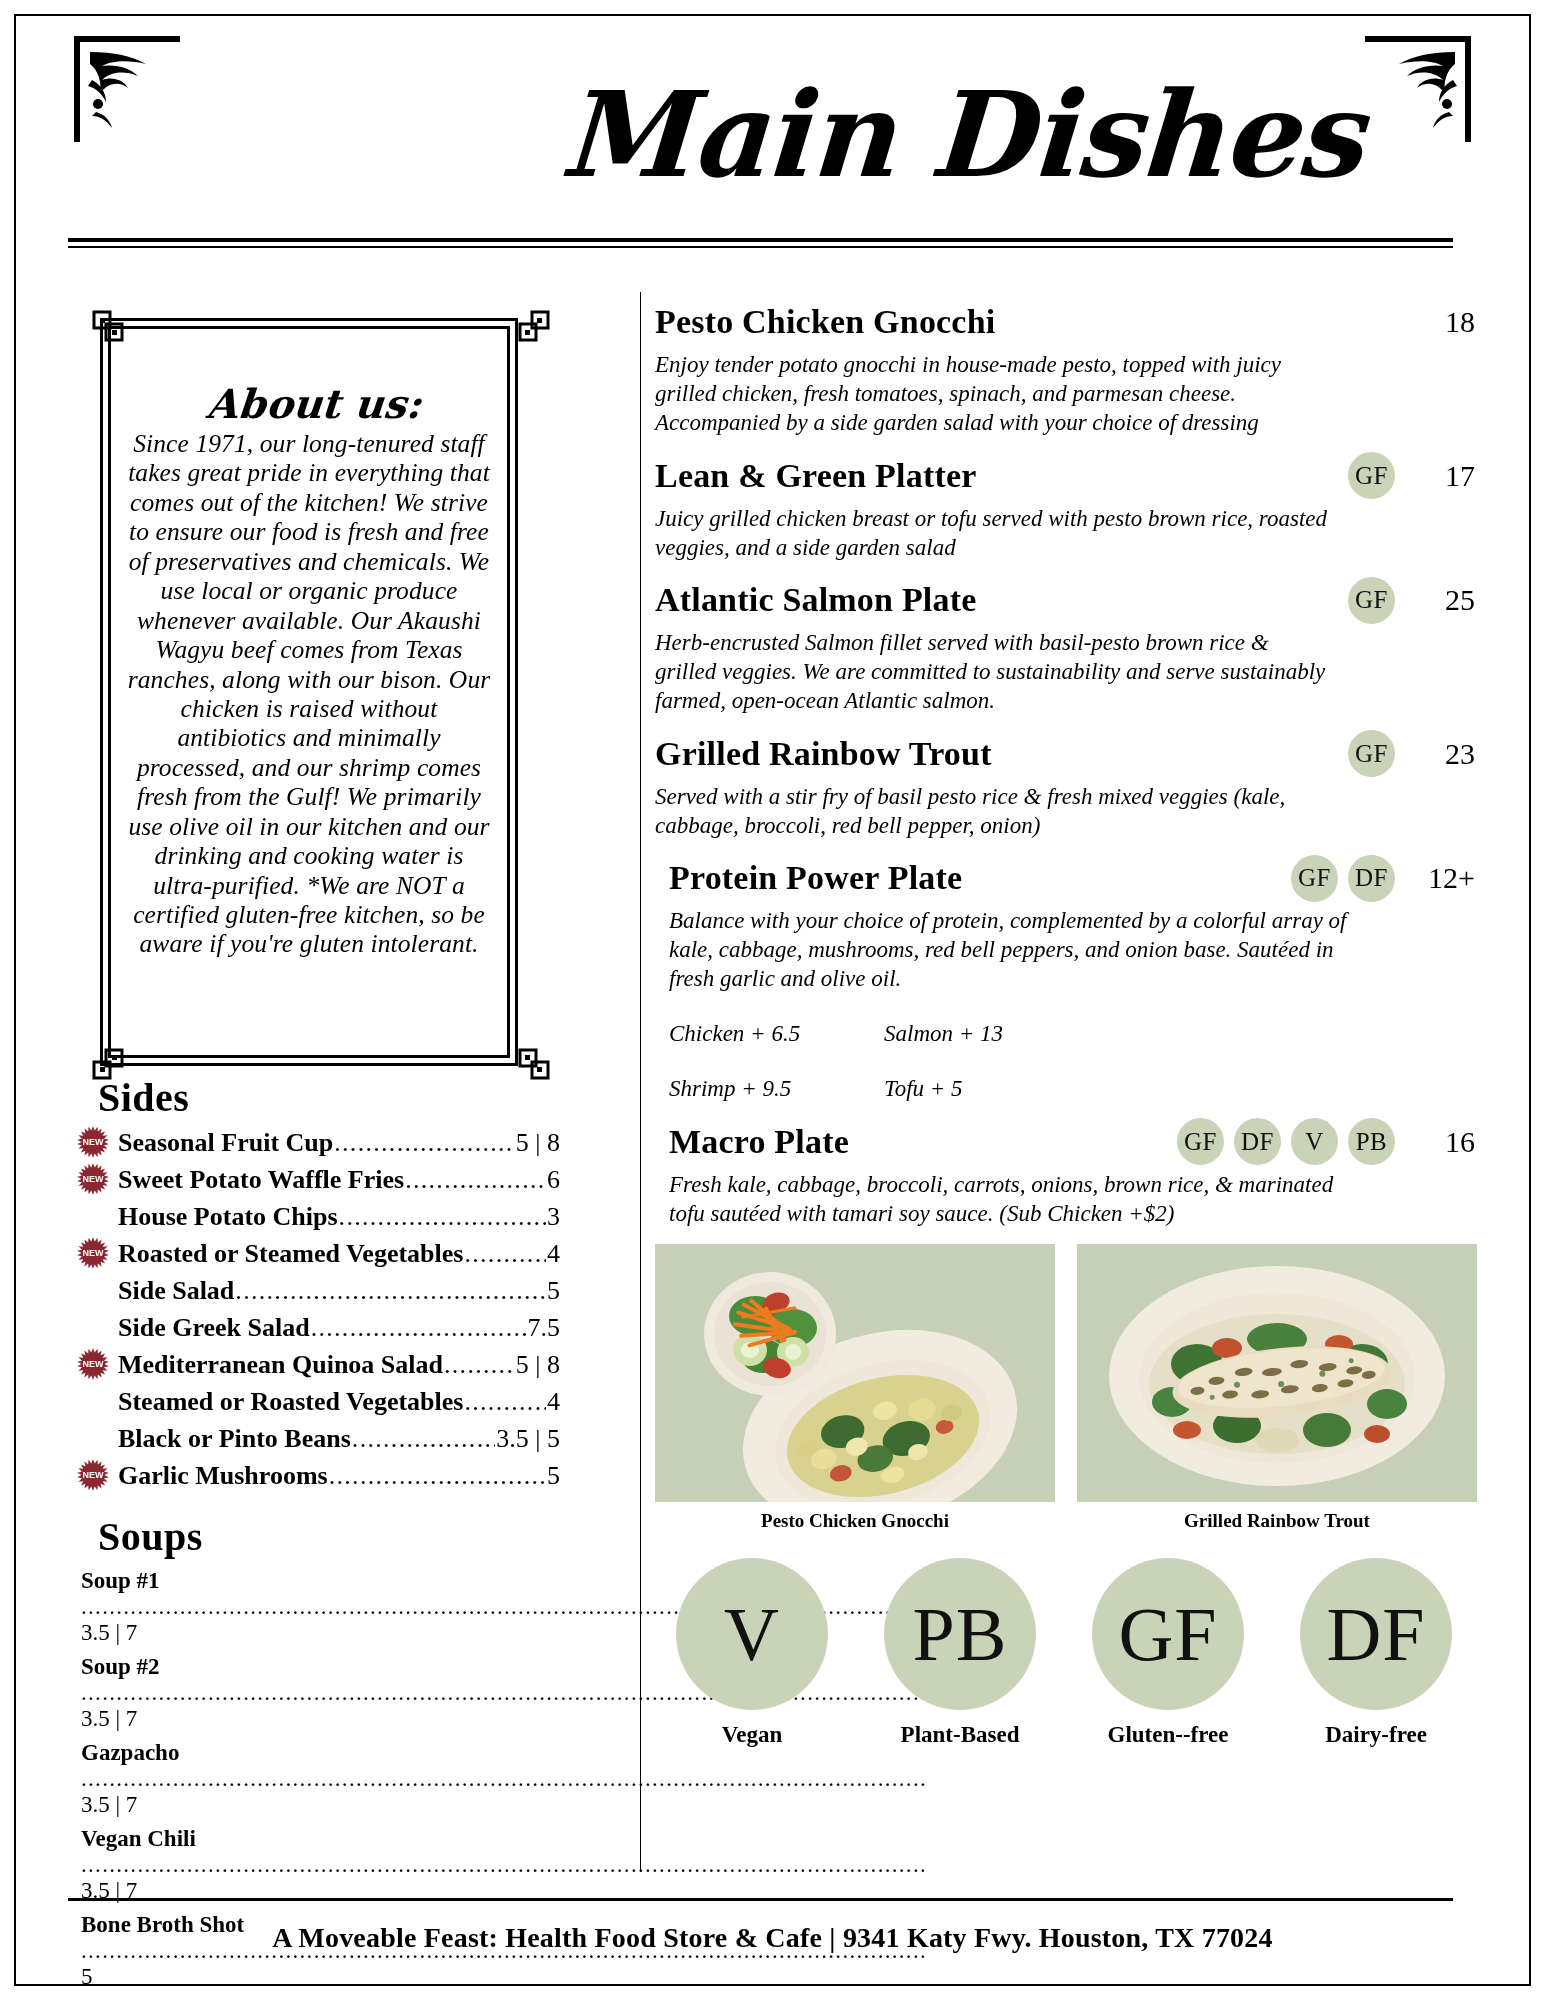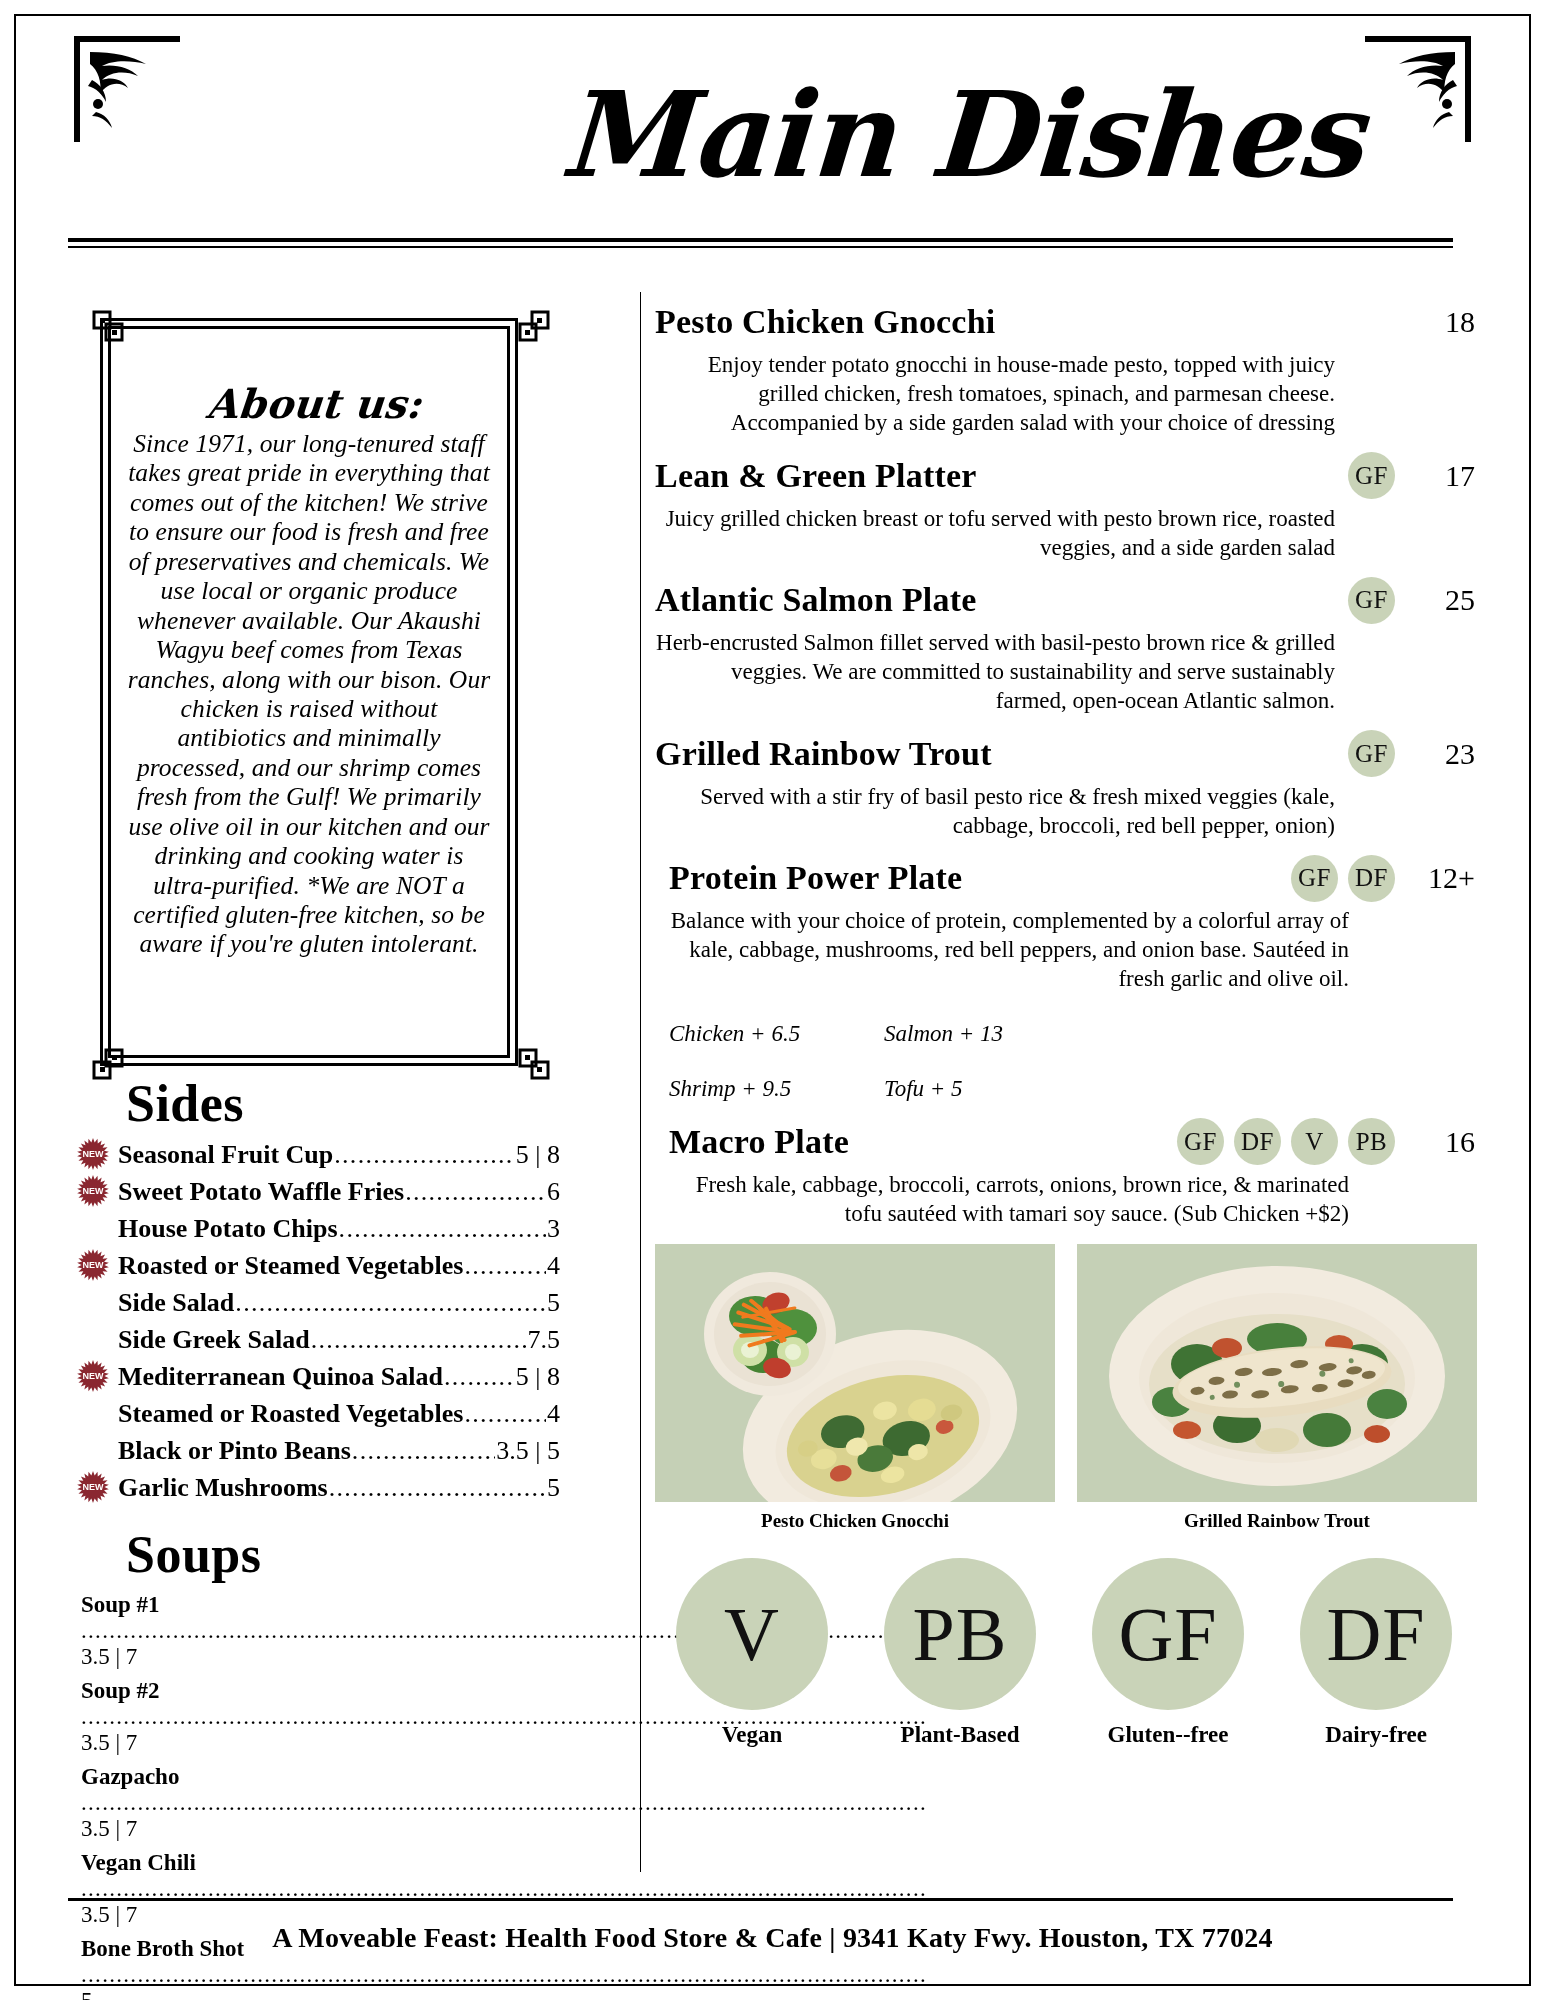--- a/index.html
+++ b/index.html
@@ -110,23 +110,23 @@
     line-height:1.155;
     text-align:center;
     padding:0 30px;
     letter-spacing:0.1px;
   }
 
   
   .sec-heading {
     font-family:"Liberation Serif", serif;
     font-weight:700;
-    font-size:52px;
+    font-size:40px;
     letter-spacing:0.5px;
-    margin-left:56px;
+    margin-left:28px;
   }
   .sides-block { margin-top:14px; }
   .soups-block { margin-top:22px; }
 
   .menu-list { list-style:none; margin-top:6px; }
   .menu-row {
     display:flex;
     align-items:baseline;
     position:relative;
     padding-left:48px;
@@ -208,25 +208,25 @@
   .dish-price {
     position:absolute;
     right:0;
     width:78px;
     text-align:right;
     font-family:"Liberation Serif", serif;
     font-size:30px;
   }
   .dish-desc {
     font-family:"Liberation Serif", serif;
+    font-style:italic;
     font-size:23px;
     line-height:1.27;
     margin-top:6px;
     max-width:680px;
-    text-align:right;
   }
   .addon-grid {
     font-family:"Liberation Serif", serif;
     font-style:italic;
     font-size:23px;
     line-height:1.35;
     margin-top:2px;
   }
   .addon-grid div { display:flex;margin-top:24px; }
   .addon-a { width:215px; }

